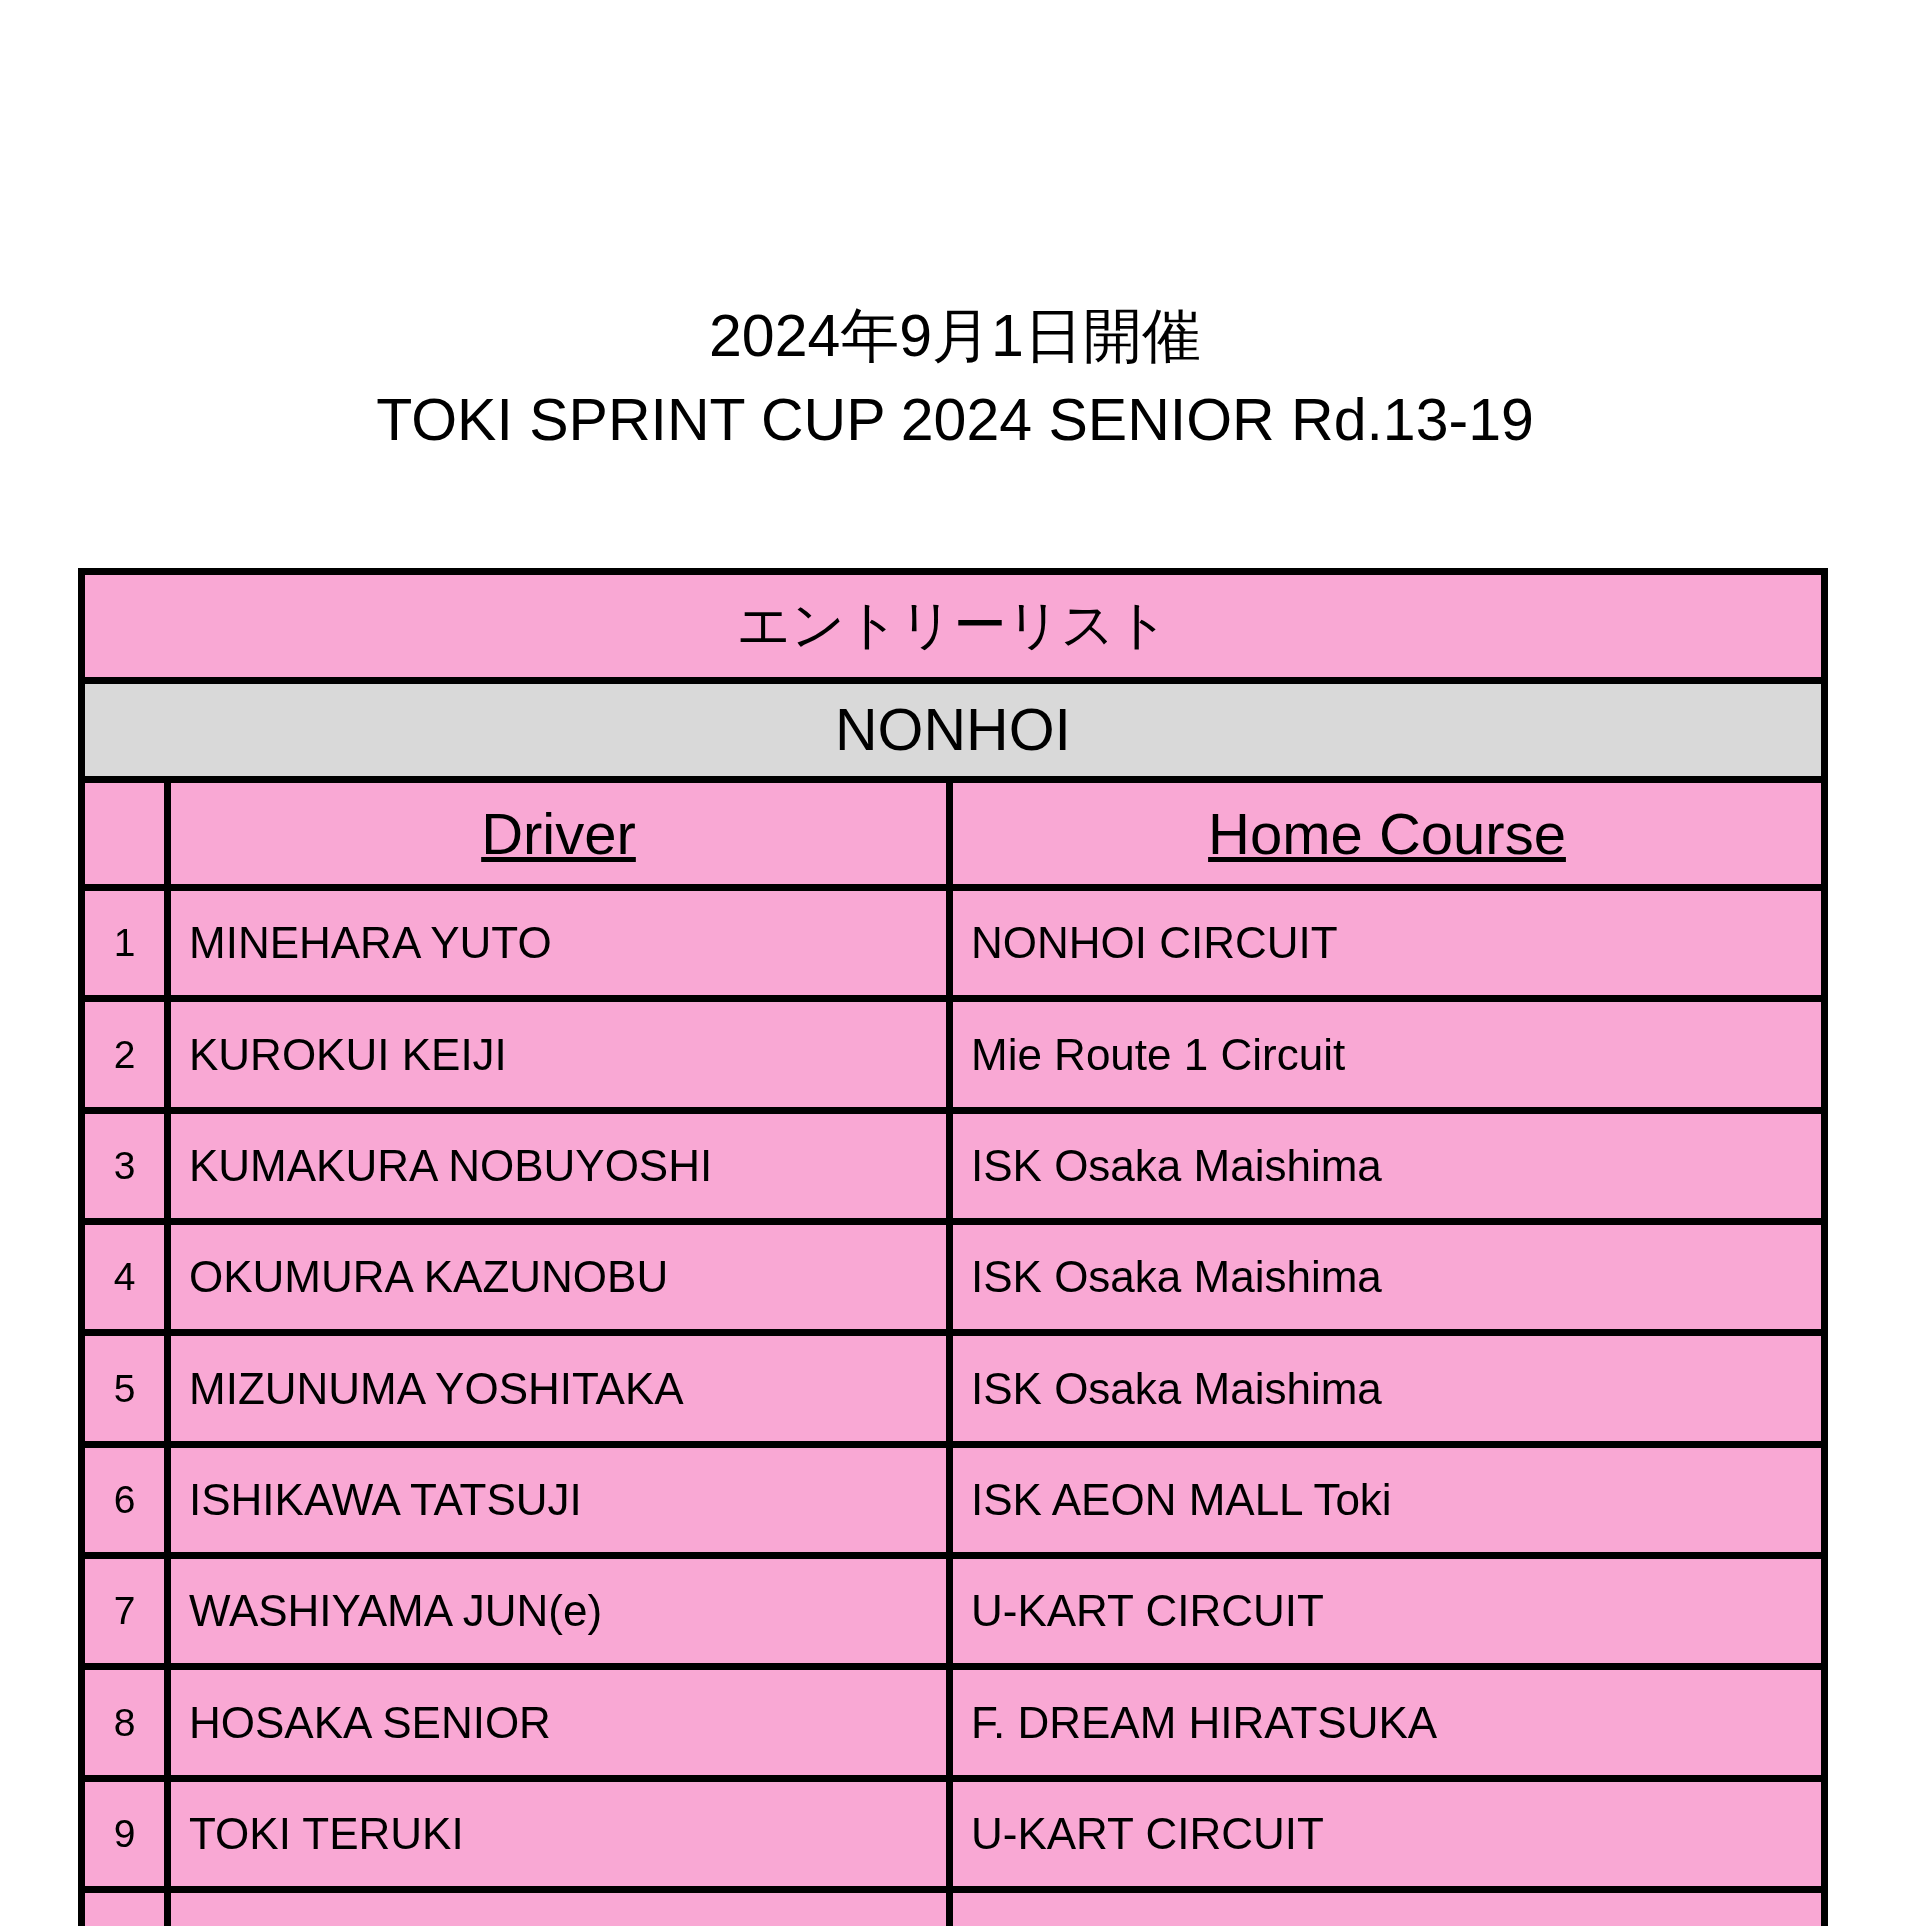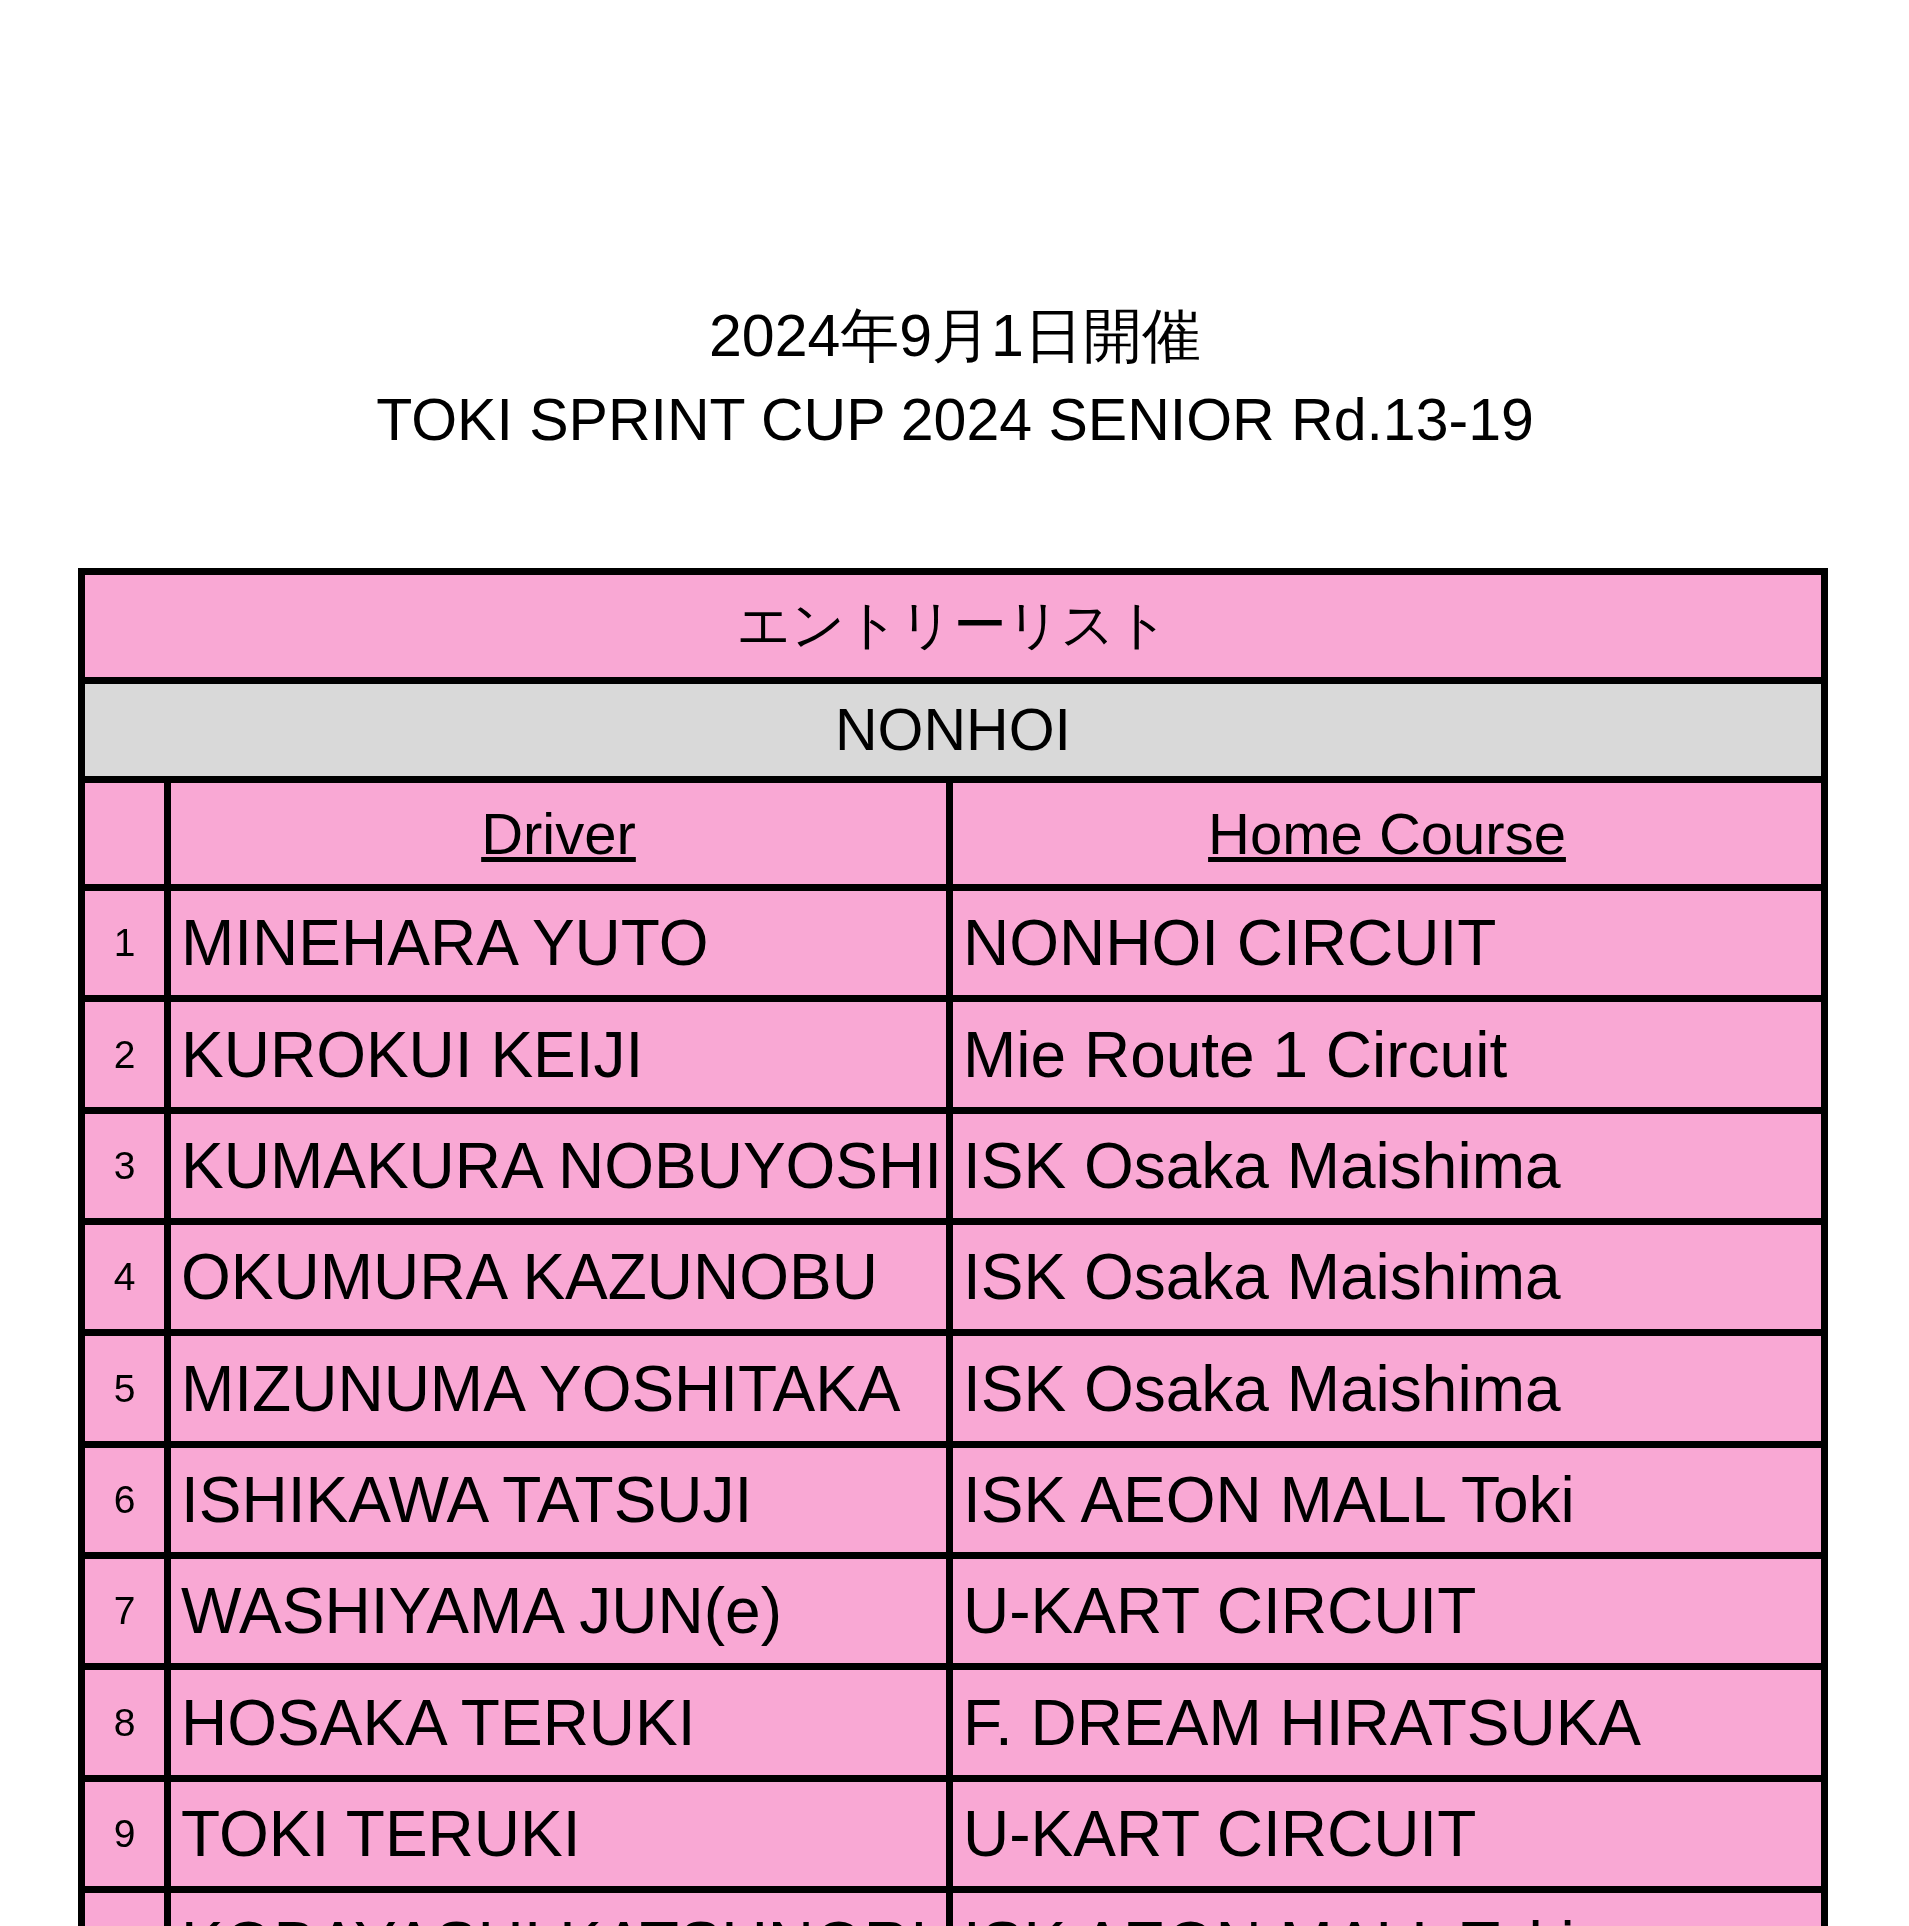--- a/index.html
+++ b/index.html
@@ -44,21 +44,21 @@
     display: flex;
     align-items: center;
     overflow: hidden;
     white-space: nowrap;
   }
   .span-all { grid-column: 1 / -1; justify-content: center; }
   .table-title-cell { font-size: 53px; }
   .class-row-cell   { font-size: 59px; background: #d9d9d9; }
   .head-cell        { justify-content: center; font-size: 58px; text-decoration: underline; }
   .num-cell         { justify-content: center; font-size: 39px; }
-  .text-cell        { font-size: 64px; padding-left: 10px; }
+  .text-cell        { font-size: 44px; padding-left: 18px; }
 </style>
 </head>
 <body>
 
 <div class="page">
 
   <div class="doc-header">
     <div>2024年9月1日開催</div>
     <div>TOKI SPRINT CUP 2024 SENIOR Rd.13-19</div>
   </div>
@@ -92,21 +92,21 @@
 
   <div class="cell num-cell">6</div>
   <div class="cell text-cell">ISHIKAWA TATSUJI</div>
   <div class="cell text-cell">ISK AEON MALL Toki</div>
 
   <div class="cell num-cell">7</div>
   <div class="cell text-cell">WASHIYAMA JUN(e)</div>
   <div class="cell text-cell">U-KART CIRCUIT</div>
 
   <div class="cell num-cell">8</div>
-  <div class="cell text-cell">HOSAKA TERUKI</div>
+  <div class="cell text-cell">HOSAKA SENIOR</div>
   <div class="cell text-cell">F. DREAM HIRATSUKA</div>
 
   <div class="cell num-cell">9</div>
   <div class="cell text-cell">TOKI TERUKI</div>
   <div class="cell text-cell">U-KART CIRCUIT</div>
 
   <div class="cell num-cell">10</div>
   <div class="cell text-cell">KOBAYASHI KATSUNORI</div>
   <div class="cell text-cell">ISK AEON MALL Toki</div>
 

